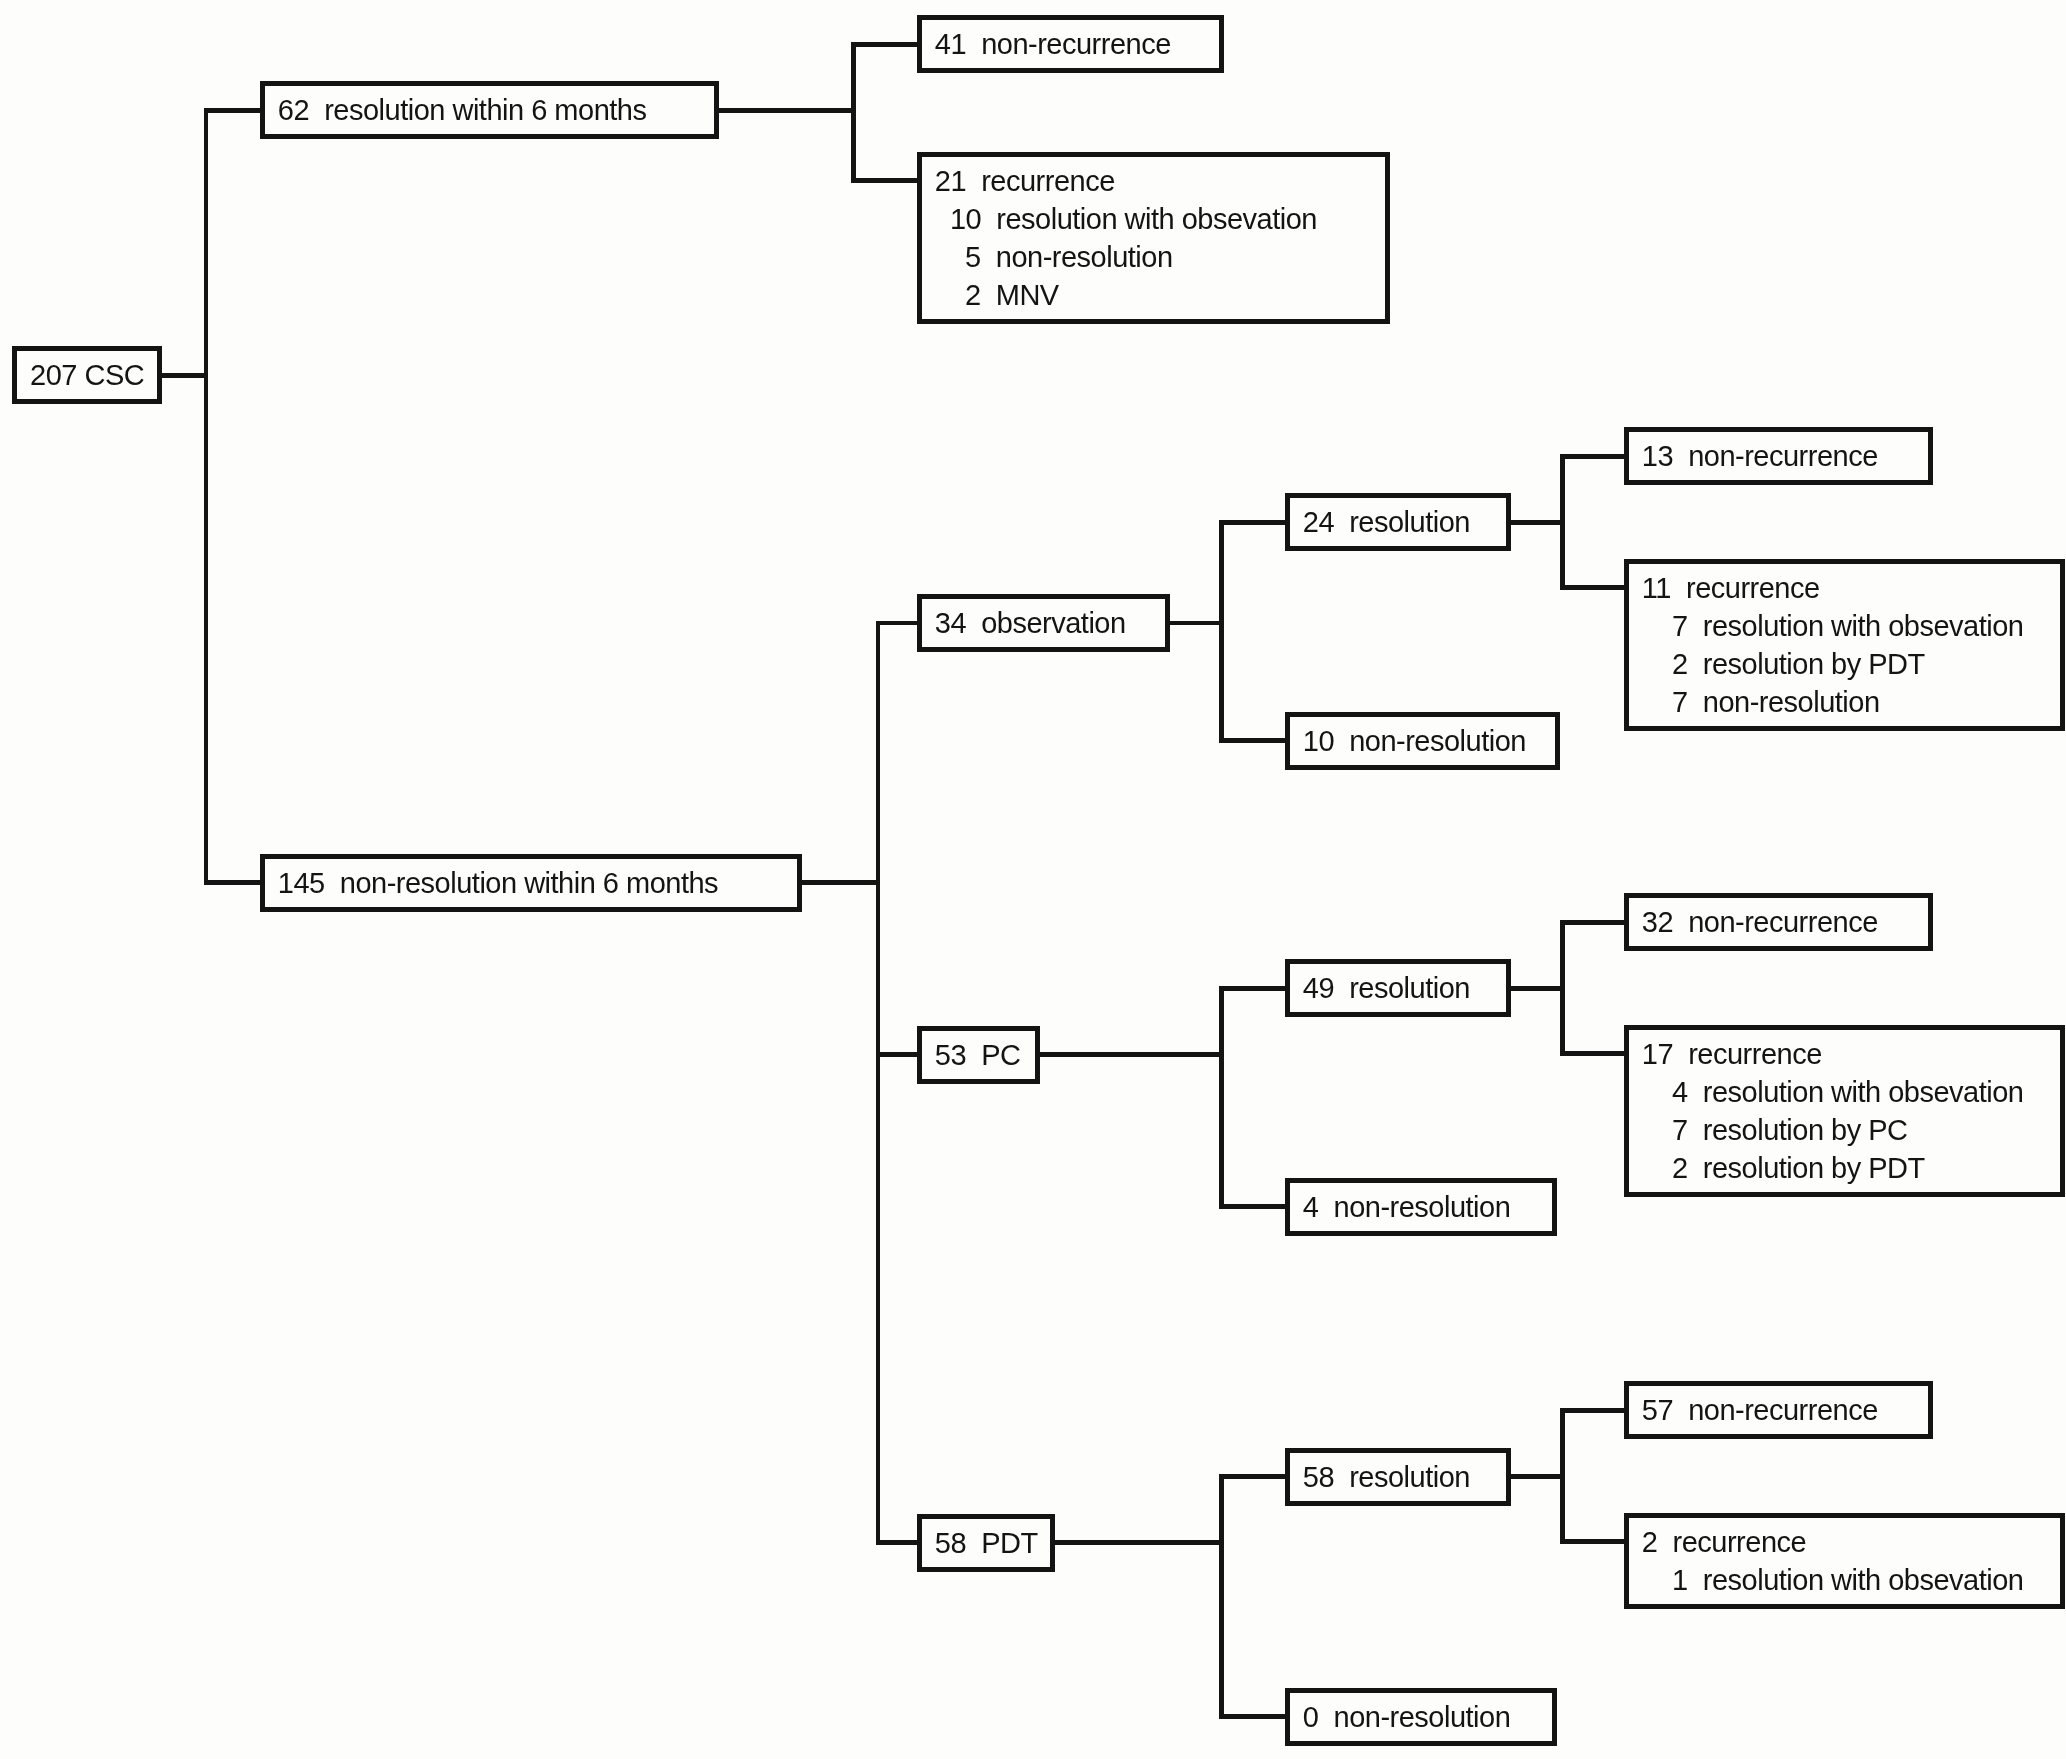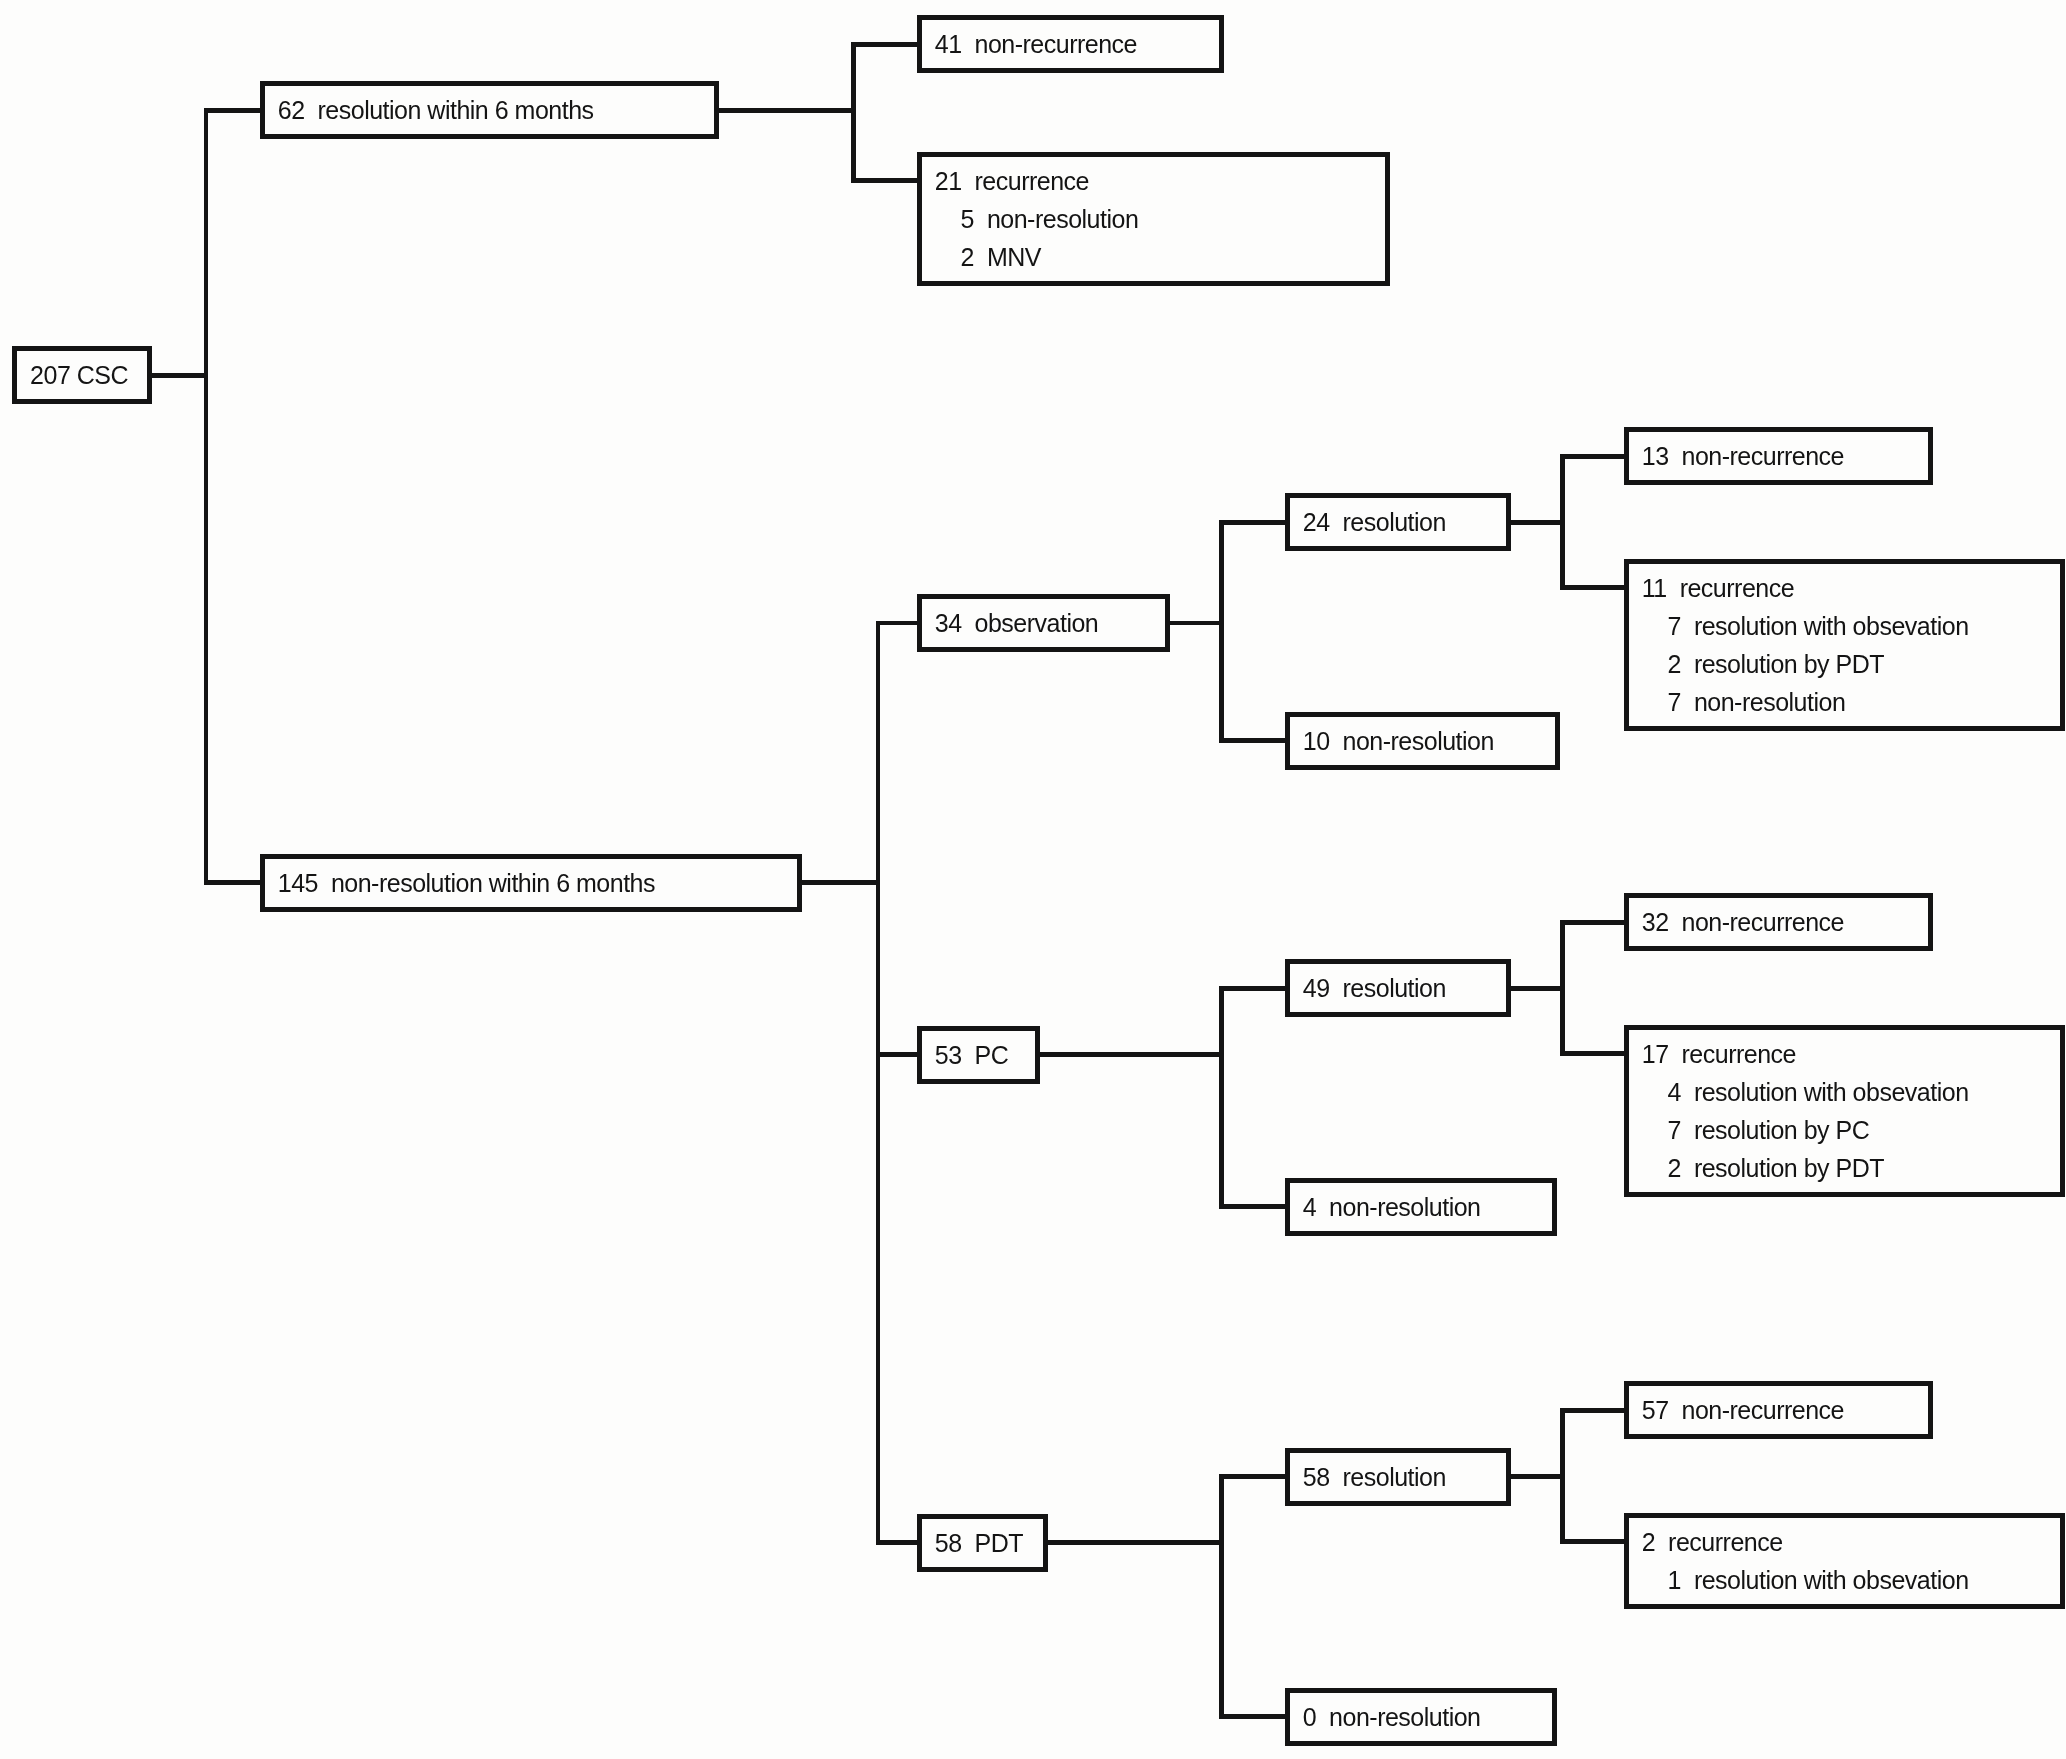--- a/index.html
+++ b/index.html
@@ -32,21 +32,21 @@
   .node {
     position: absolute;
     box-sizing: border-box;
     border: 5.4px solid #141414;
     background: #fdfdfc;
     padding: 4.9px 12.8px;
     width: max-content;
   }
   .bline {
     white-space: pre;
-    font-size: 25px;
+    font-size: 29px;
     line-height: 38px;
     letter-spacing: -0.5px;
     color: #141414;
   }
 </style>
 </head>
 <body>
 
 <div class="canvas">
 
@@ -69,20 +69,21 @@
   <div class="node" style="left:260px; top:81px; min-width:459px">
     <div class="bline">62  resolution within 6 months</div>
   </div>
 
   <div class="node" style="left:917px; top:15px; min-width:307px">
     <div class="bline">41  non-recurrence</div>
   </div>
 
   <div class="node" style="left:917px; top:152px; min-width:473px">
     <div class="bline">21  recurrence</div>
+    <div class="bline">  10  resolution with obsevation</div>
     <div class="bline">    5  non-resolution</div>
     <div class="bline">    2  MNV</div>
   </div>
 
   <div class="node" style="left:260px; top:854px; min-width:542px">
     <div class="bline">145  non-resolution within 6 months</div>
   </div>
 
   <div class="node" style="left:917px; top:594px; min-width:253px">
     <div class="bline">34  observation</div>

